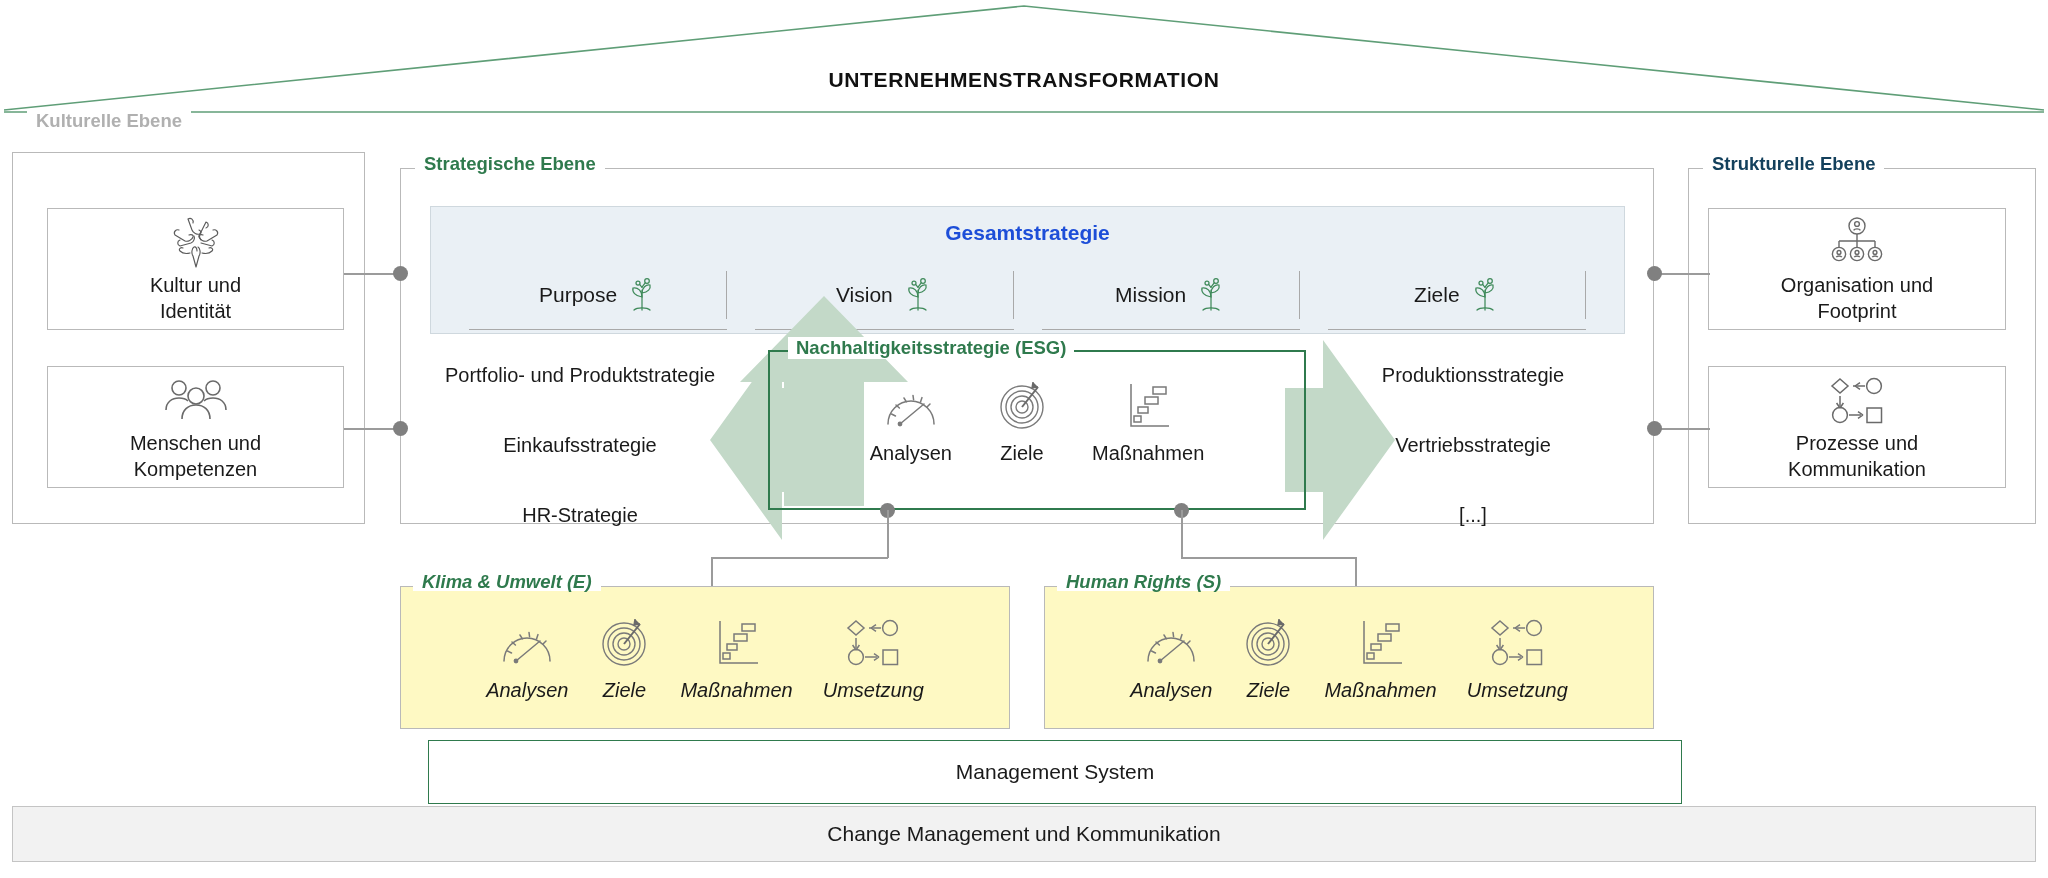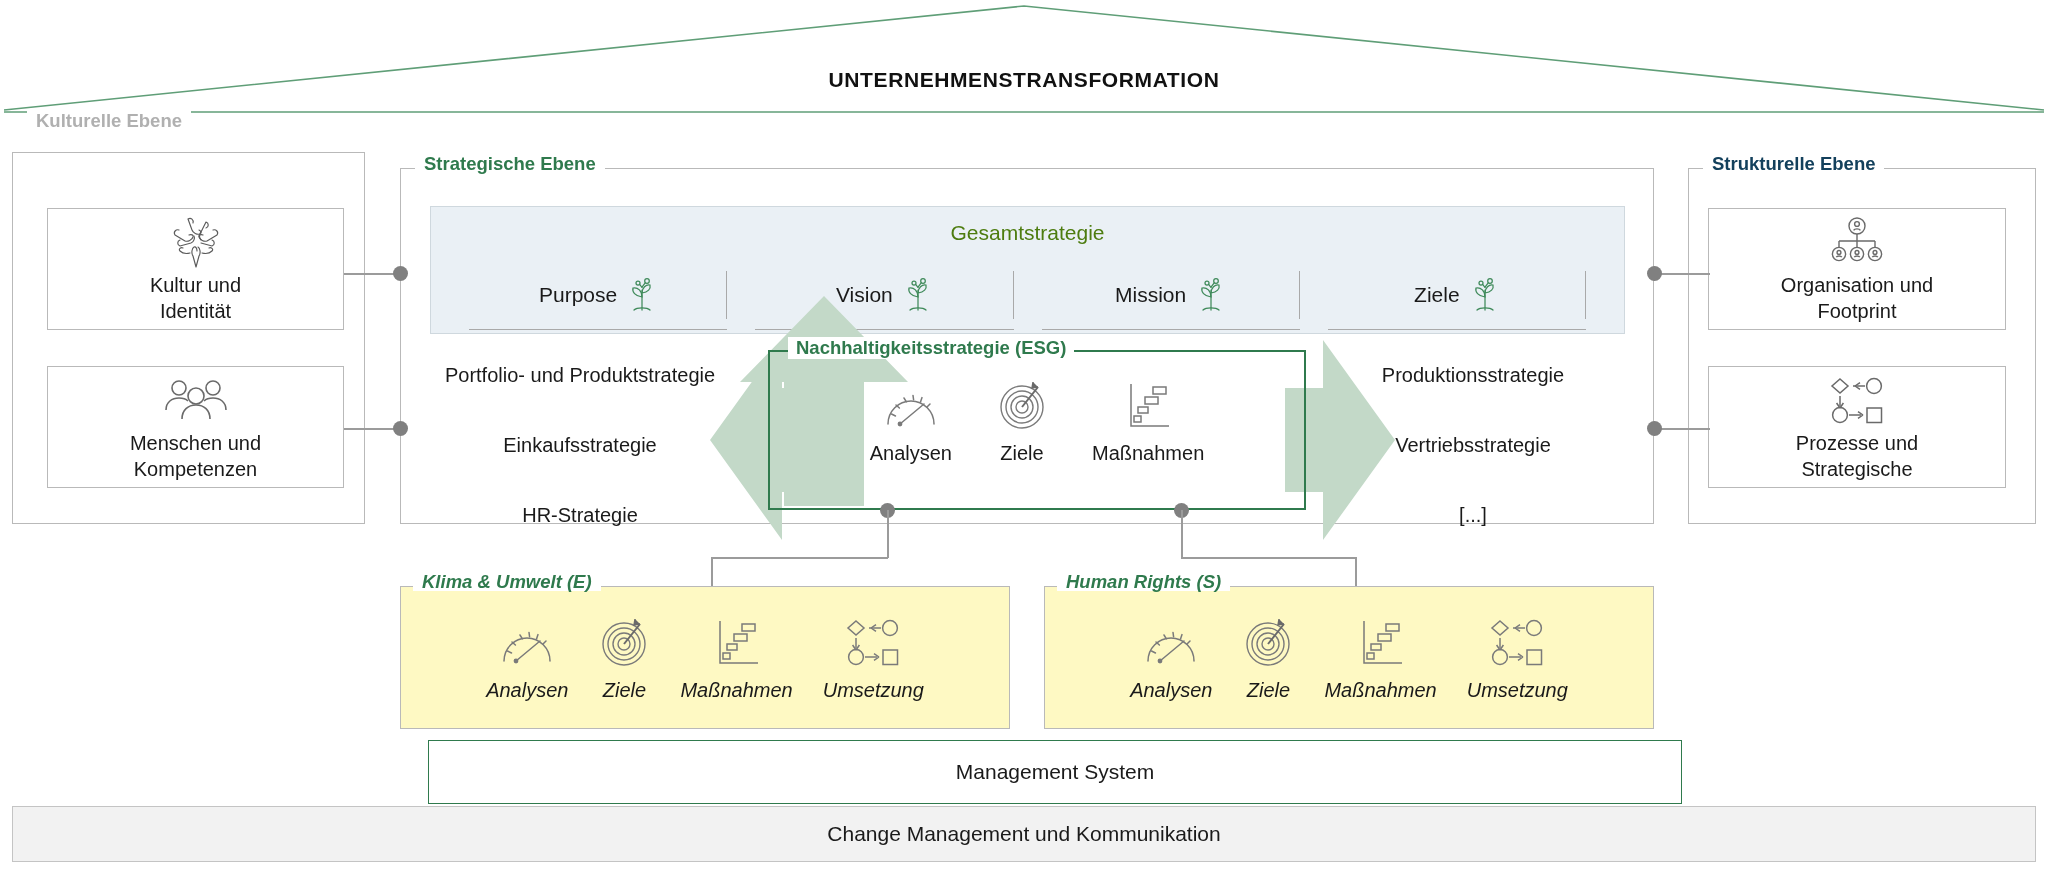--- a/index.html
+++ b/index.html
@@ -71,21 +71,21 @@
 
   
   #gesamt{
     position:absolute;
     background:#eaf0f5;
     border:1px solid #cfd8de;
     box-sizing:border-box;
   }
   #gesamt-title{
     position:absolute;left:0;top:14px;width:100%;
-    text-align:center;font-size:21px;font-weight:normal;color:#4d7c0f;
+    text-align:center;font-size:21px;font-weight:bold;color:#1d4ed8;
   }
   .gs-items{
     position:absolute;left:0;right:0;top:62px;
     display:flex;
     padding:0 24px;
     box-sizing:border-box;
   }
   .gs-item{
     flex:1;
     margin:0 14px;
@@ -266,21 +266,21 @@
           <path d="M14 23 v10"></path>
             <path d="M14 35 l-3.4-5 M14 35 l3.4-5"></path>
           <circle cx="14" cy="42" r="7.4"></circle>
           <path d="M23 42 h12"></path>
             <path d="M37 42 l-5-3.4 M37 42 l-5 3.4"></path>
           <rect x="41" y="35" width="14.5" height="14.5"></rect>
         </g>
       </svg>
     </div>
     <div class="card-label">Prozesse und
-Strategische</div>
+Kommunikation</div>
   </div>
 
   <div class="panel" style="left:400px;top:168px;width:1254px;height:356px;">
     <div class="panel-title green" style="left:14px;">Strategische Ebene</div>
   </div>
 
   <div id="gesamt" style="left:430px;top:206px;width:1195px;height:128px;">
     <div id="gesamt-title">Gesamtstrategie</div>
 
     <div class="gs-items">

